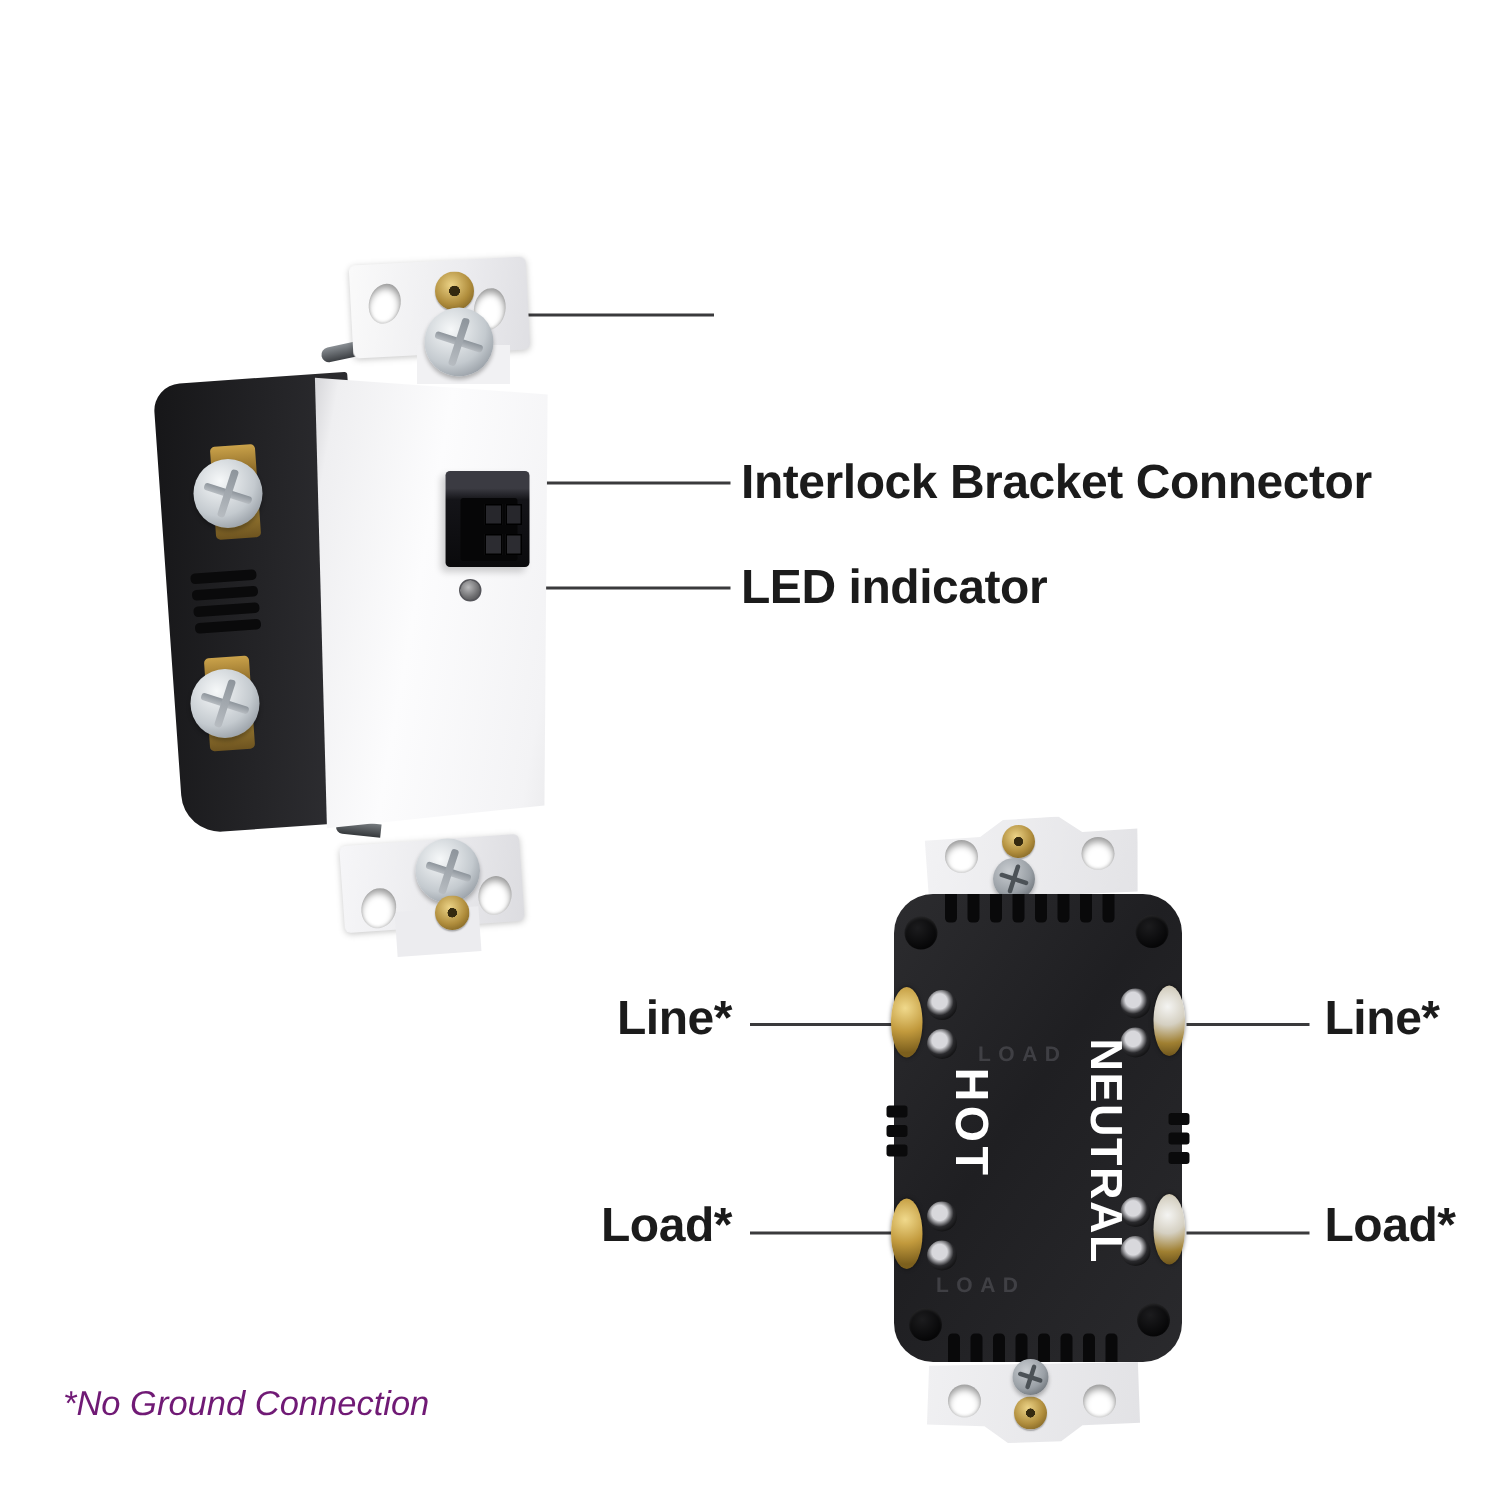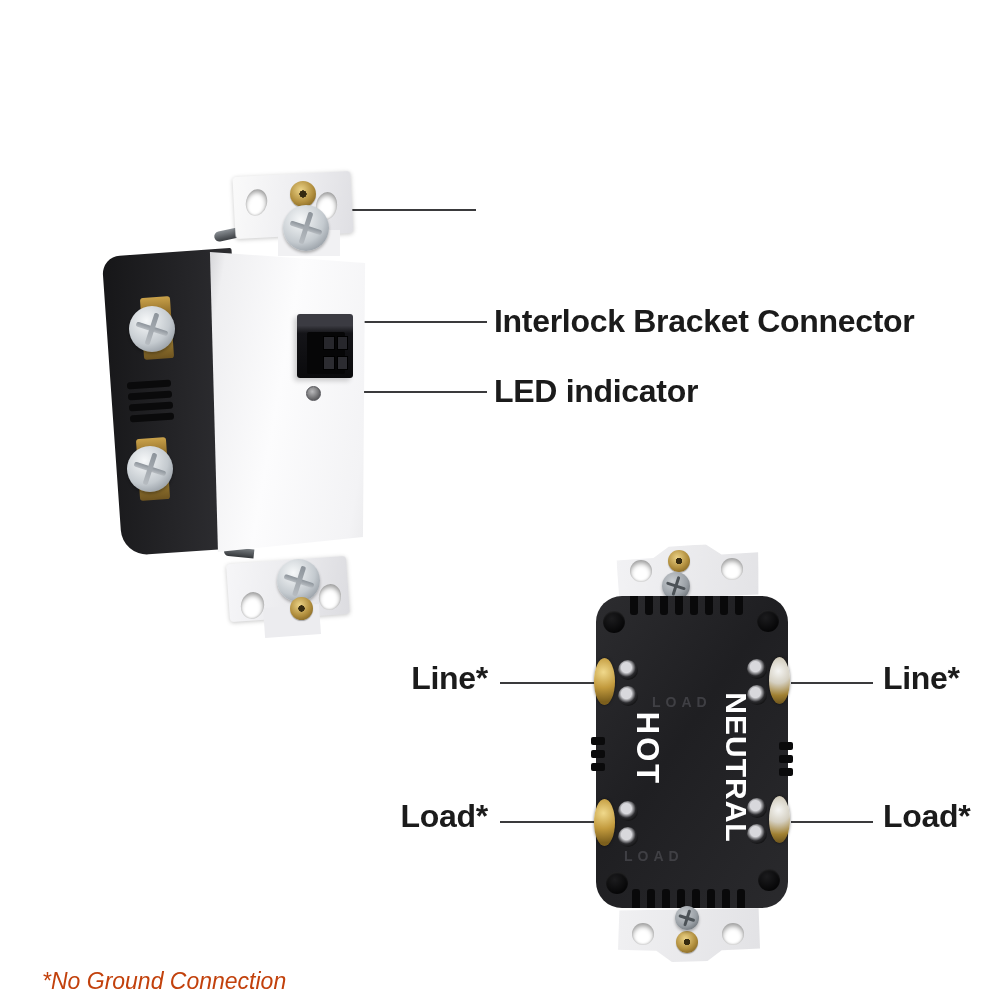--- a/index.html
+++ b/index.html
@@ -10,21 +10,21 @@
   .banner{position:absolute;left:0;top:0;width:1000px;height:114px;
           background:linear-gradient(180deg,#29a8e0 0 93%,#5fbde8 93% 96%,#d9effa 96% 100%);
           display:flex;align-items:center;justify-content:center;}
   .banner h1{margin:0;color:#fff;font-size:60px;font-weight:bold;letter-spacing:1px;}
 
   
   .abs{position:absolute;}
   .leader{position:absolute;height:0;border-top:2px solid #3a3a3c;}
   .label{position:absolute;font-size:32px;font-weight:bold;color:#1b1b1b;letter-spacing:-0.3px;white-space:nowrap;}
   .label.right-align{text-align:right;}
-  .footnote{position:absolute;left:42px;top:968px;font-size:23px;font-style:italic;color:#c2410c;}
+  .footnote{position:absolute;left:42px;top:922px;font-size:23px;font-style:italic;color:#701a75;}
 
   .hole{position:absolute;border-radius:50%;background:#fff;
         box-shadow:inset 0 3px 5px rgba(0,0,0,.40), inset 0 -1px 2px rgba(0,0,0,.15);}
   .brass{position:absolute;border-radius:50%;
          background:radial-gradient(circle at 50% 50%, #352a10 0 19%, rgba(0,0,0,0) 20%),
                     radial-gradient(circle at 42% 35%, #ecd387, #b08d3c 55%, #6f551c 95%);
          box-shadow:0 1px 1px rgba(0,0,0,.3);}
   .screw{position:absolute;border-radius:50%;
          background:radial-gradient(circle at 38% 32%, #f6f8f9, #c4cacf 55%, #878e96 90%);
          box-shadow:0 2px 3px rgba(0,0,0,.28);}

